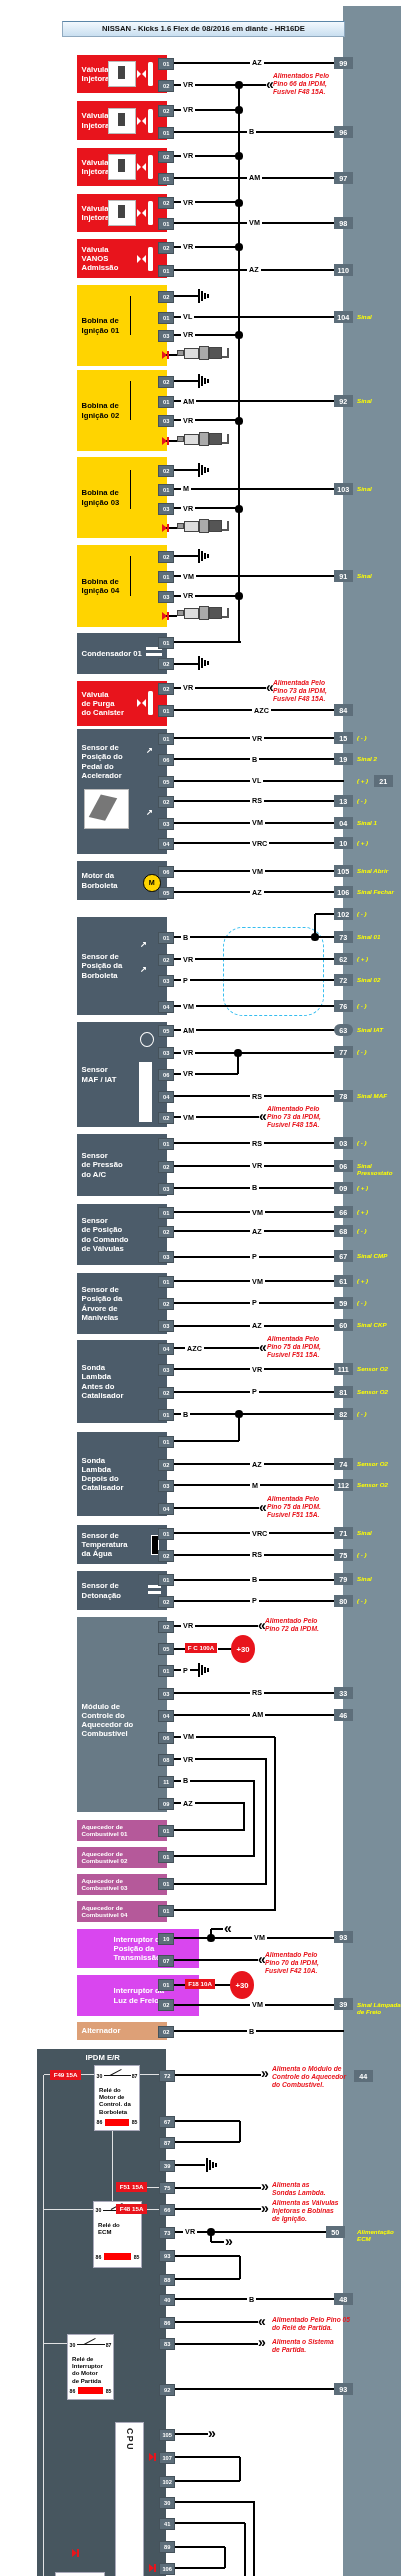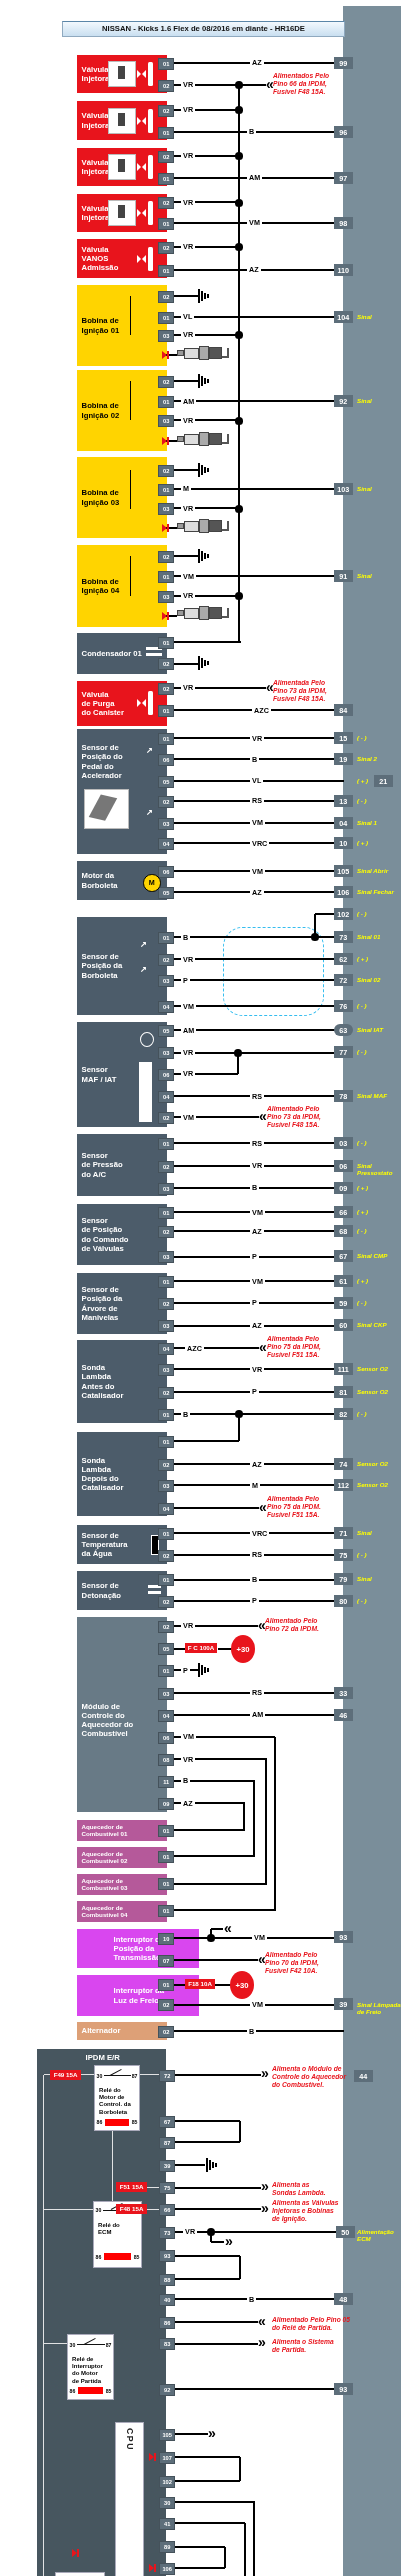--- a/index.html
+++ b/index.html
@@ -711,21 +711,21 @@
     <div class="bnote" style="left: 357px; top: 1575px;">Sinal</div>
     <div class="badge" style="left: 334px; top: 1595px;">80</div>
     <div class="bnote" style="left: 357px; top: 1597px;">( - )</div>
     <div class="badge" style="left: 334px; top: 1687px;">33</div>
     <div class="badge" style="left: 334px; top: 1709px;">46</div>
     <div class="badge" style="left: 334px; top: 1931px;">93</div>
     <div class="badge" style="left: 334px; top: 1998px;">39</div>
     <div class="bnote" style="left: 357px; top: 2001px;">Sinal Lâmpada
 de Freio</div>
     <div class="badge" style="left: 354px; top: 2025px; margin-top: 45px;">44</div>
-    <div class="badge" style="left: 336px; top: 2226px;">50</div>
+    <div class="badge" style="left: 326px; top: 2226px;">50</div>
     <div class="bnote" style="left: 357px; top: 2228px;">Alimentação
 ECM</div>
     <div class="badge" style="left: 334px; top: 2293px;">48</div>
     <div class="badge" style="left: 334px; top: 2383px;">93</div>
     <div class="rnote" style="left: 273px; top: 72px;">Alimentados Pelo
 Pino 66 da IPDM,
 Fusível F48 15A.</div>
     <div class="rnote" style="left: 273px; top: 679px;">Alimentada Pelo
 Pino 73 da IPDM,
 Fusível F48 15A.</div>

